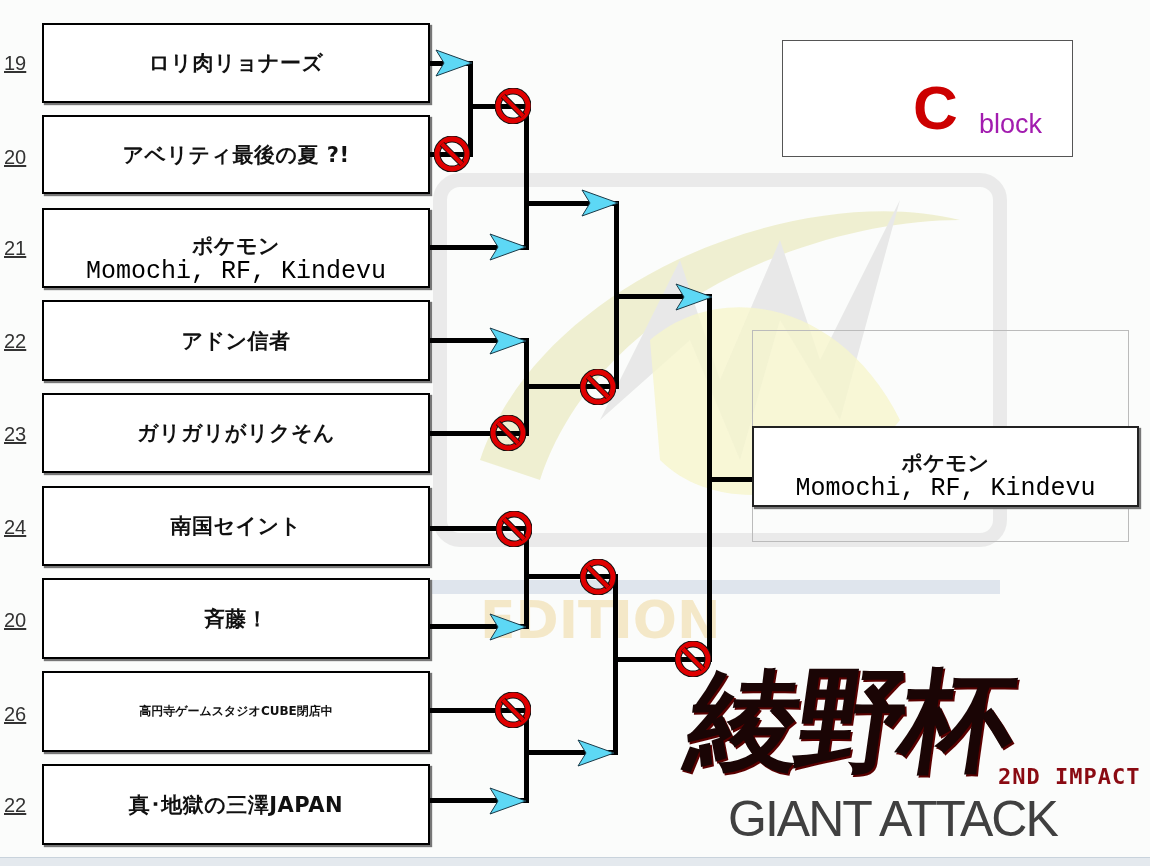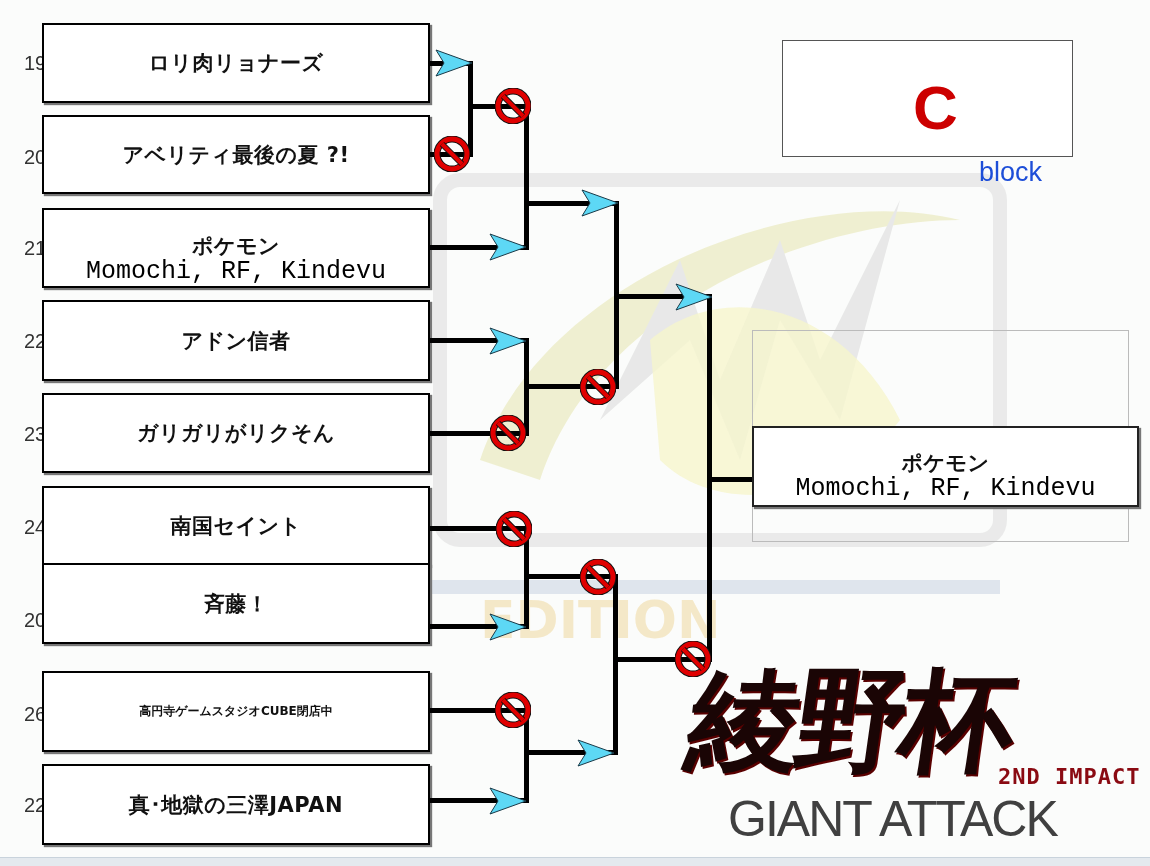--- a/index.html
+++ b/index.html
@@ -2,27 +2,27 @@
 <html><head>
 <meta charset="utf-8">
 <style>
   html,body{margin:0;padding:0;}
   body{width:1150px;height:866px;background:#fbfcfb;position:relative;overflow:hidden;font-family:"DejaVu Sans","Liberation Sans",sans-serif;}
   .bg-logo{position:absolute;left:420px;top:160px;width:600px;height:480px;pointer-events:none;opacity:.55;}
   .bottom-bar{position:absolute;left:0;top:857px;width:1150px;height:9px;background:#e4e9ee;border-top:1px solid #c9d3dc;}
   .team-box{position:absolute;left:42px;width:388px;background:#fff;border:2px solid #000000;box-shadow:2px 2px 1px #777;display:flex;flex-direction:column;align-items:center;justify-content:center;box-sizing:border-box;}
   .team-name{font-weight:bold;font-size:21px;color:#111;letter-spacing:0.5px;}
   .team-players{font-family:Liberation Mono, monospace;font-size:25px;color:#000;line-height:24px;}
-  .seed{position:absolute;left:24px;width:30px;font-family:"Liberation Sans",sans-serif;font-size:20px;color:#333;}
+  .seed{position:absolute;left:4px;width:30px;font-family:"Liberation Sans",sans-serif;font-size:20px;color:#333;text-decoration:underline;}
   .line{position:absolute;background:#000;}
   .arrow{position:absolute;width:40px;height:28px;}
   .ban{position:absolute;width:36px;height:36px;}
   .block-box{position:absolute;left:782px;top:40px;width:291px;height:117px;border:1.5px solid #555;background:#fff;box-sizing:border-box;}
   .block-letter{position:absolute;left:130px;top:36px;font-family:"Liberation Sans",sans-serif;font-weight:bold;font-size:62px;color:#cc0000;line-height:62px;}
-  .block-word{position:absolute;left:196px;top:68px;font-family:"Liberation Sans",sans-serif;font-size:27px;color:#1d4ed8;margin-top:48px;}
+  .block-word{position:absolute;left:196px;top:68px;font-family:"Liberation Sans",sans-serif;font-size:27px;color:#a21caf;}
   .final-box{position:absolute;left:752px;top:426px;width:387px;height:81px;background:#fff;border:2px solid #222;box-shadow:2px 2px 1px #777;box-sizing:border-box;display:flex;flex-direction:column;align-items:center;justify-content:flex-end;padding-bottom:4px;}
   .logo-kanji{position:absolute;left:690px;top:660px;font-family:"DejaVu Serif",serif;font-weight:bold;font-size:112px;color:#1a0505;letter-spacing:-6px;transform:skewX(-8deg);line-height:120px;text-shadow:2px 2px 0 #5a0000;}
   .logo-sub{position:absolute;left:998px;top:764px;font-family:"DejaVu Sans Mono",monospace;font-weight:bold;font-size:22px;color:#8a0a12;letter-spacing:1px;}
   .logo-main{position:absolute;left:728px;top:793px;font-family:"Liberation Sans",sans-serif;font-size:50px;color:#404040;letter-spacing:-2px;line-height:52px;}
   .bg-box{position:absolute;border:1px solid #bbb;}
 </style>
 </head>
 <body>
 
 <svg class="bg-logo" viewBox="0 0 600 480">
@@ -66,21 +66,21 @@
 <div class="team-box" style="top:393px;height:80px">
   <span class="team-name">ガリガリがリクそん</span>
 </div>
 
 <span class="seed" style="top:516px">24</span>
 <div class="team-box" style="top:486px;height:80px">
   <span class="team-name">南国セイント</span>
 </div>
 
 <span class="seed" style="top:609px">20</span>
-<div class="team-box" style="top:563px;height:81px">
+<div class="team-box" style="top:578px;height:81px">
   <span class="team-name">斉藤！</span>
 </div>
 
 <span class="seed" style="top:703px">26</span>
 <div class="team-box" style="top:671px;height:81px">
   <span class="team-name" style="font-size:12px;letter-spacing:0">高円寺ゲームスタジオCUBE閉店中</span>
 </div>
 
 <span class="seed" style="top:794px">22</span>
 <div class="team-box" style="top:764px;height:81px">

